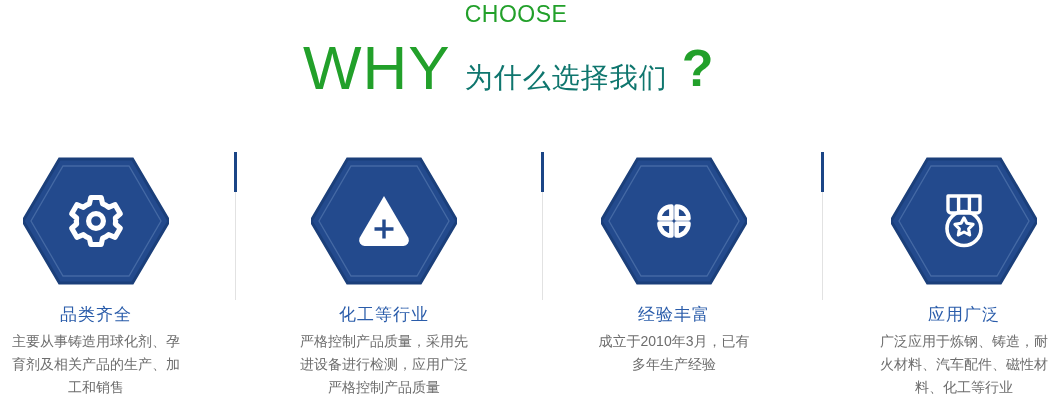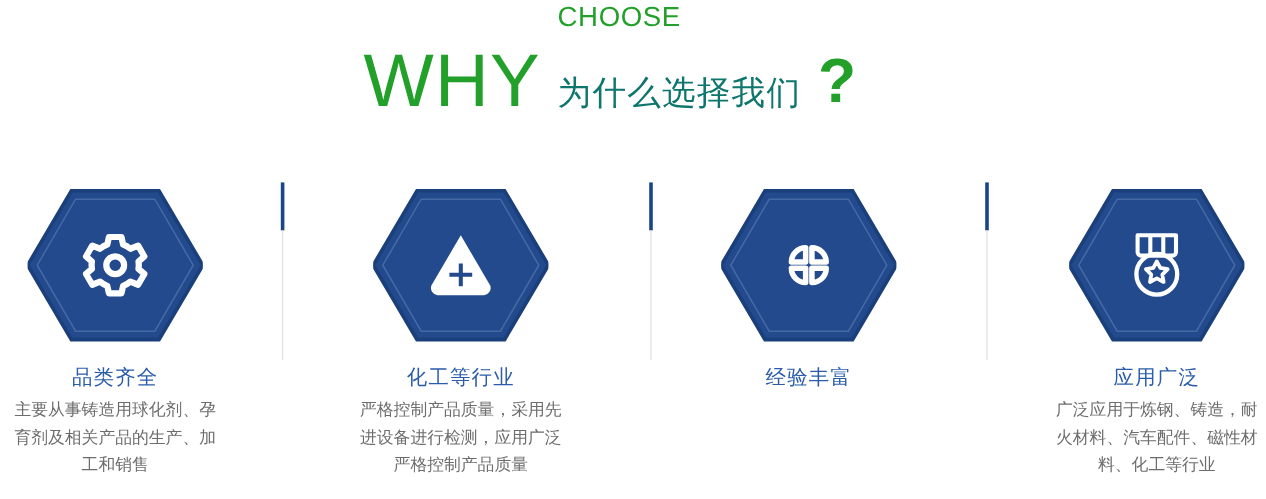--- a/index.html
+++ b/index.html
@@ -209,20 +209,24 @@
 
             <path d="M 2.6,-2.6 L 14.5,-2.6 A 11.9 11.9 0 0 0 2.6,-14.5 Z"></path>
 
             <path d="M 2.6,2.6 L 2.6,14.5 A 11.9 11.9 0 0 0 14.5,2.6 Z"></path>
 
             <path d="M -2.6,2.6 L -14.5,2.6 A 11.9 11.9 0 0 0 -2.6,14.5 Z"></path>
           </g>
         </svg>
       </div>
       <div class="card-title">经验丰富</div>
+      <div class="card-desc">
+        <div>成立于2010年3月，已有</div>
+        <div>多年生产经验</div>
+      </div>
     </div>
 
     <div class="card card-3">
       <div class="hexwrap">
         <svg class="hex-svg" width="146" height="128" viewBox="0 0 146 128">
           <polygon points="36.5,2 109.5,2 146,64 109.5,126 36.5,126 0,64" fill="#234a8d" stroke="#1b3f7a" stroke-width="3"></polygon>
           <polygon points="40,9 106,9 138,64 106,119 40,119 8,64" fill="none" stroke="#4a6ea8" stroke-width="1.3" opacity="0.85"></polygon>
           <g transform="translate(73,64)">
 
             <g fill="none" stroke="#ffffff" stroke-width="3.4" stroke-linejoin="round">

